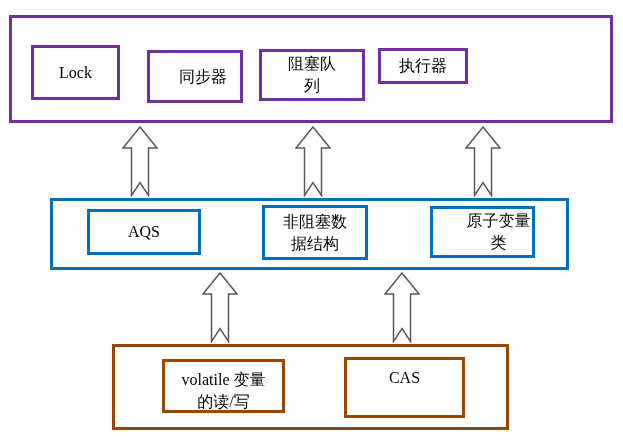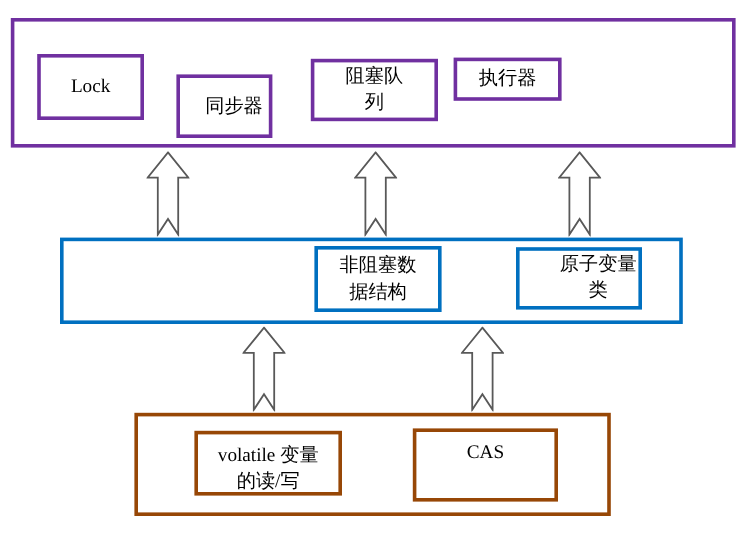--- a/index.html
+++ b/index.html
@@ -54,21 +54,21 @@
 </style>
 </head>
 <body>
 
 <div class="canvas">
 
   <div class="layer" style="left: 9px; top: 15px; width: 604px; height: 108px; border-color: rgb(112, 48, 160);"></div>
 
   <div class="box" style="left: 31px; top: 45px; width: 89px; height: 55px; border-color: rgb(112, 48, 160);">Lock</div>
 
-  <div class="box" style="left: 147px; top: 62px; width: 80px; height: 53px; border-color: rgb(112, 48, 160); padding-left: 16px;">同步器</div>
+  <div class="box" style="left: 147px; top: 50px; width: 96px; height: 53px; border-color: rgb(112, 48, 160); padding-left: 16px;">同步器</div>
 
   <div class="box" style="left: 259px; top: 49px; width: 106px; height: 52px; border-color: rgb(112, 48, 160);">阻塞队
 列</div>
 
   <div class="box" style="left: 378px; top: 48px; width: 90px; height: 36px; border-color: rgb(112, 48, 160);">执行器</div>
 
 
   <div class="arrow" style="left:122px; top:126px;">
     <svg viewBox="0 0 36 71">
         <polygon points="18,1 35,22 26.5,22 26.5,69.5 18,56.5 9.5,69.5 9.5,22 1,22" style="stroke: rgb(89, 89, 89);"></polygon>
@@ -80,20 +80,21 @@
       </svg>
   </div>
   <div class="arrow" style="left:465px; top:126px;">
     <svg viewBox="0 0 36 71">
         <polygon points="18,1 35,22 26.5,22 26.5,69.5 18,56.5 9.5,69.5 9.5,22 1,22" style="stroke: rgb(89, 89, 89);"></polygon>
       </svg>
   </div>
 
   <div class="layer" style="left: 50px; top: 198px; width: 519px; height: 72px; border-color: rgb(0, 112, 192);"></div>
 
+  <div class="box" style="left: 87px; top: 209px; width: 114px; height: 46px; border-color: rgb(0, 112, 192);">AQS</div>
 
   <div class="box" style="left: 262px; top: 205px; width: 106px; height: 55px; border-color: rgb(0, 112, 192);">非阻塞数
 据结构</div>
 
   <div class="box" style="left: 430px; top: 206px; width: 105px; height: 52px; border-color: rgb(0, 112, 192); padding-left: 32px;">原子变量
 类</div>
 
   <div class="arrow" style="left:202px; top:272px;">
     <svg viewBox="0 0 36 71">
         <polygon points="18,1 35,22 26.5,22 26.5,69.5 18,56.5 9.5,69.5 9.5,22 1,22" style="stroke: rgb(89, 89, 89);"></polygon>

